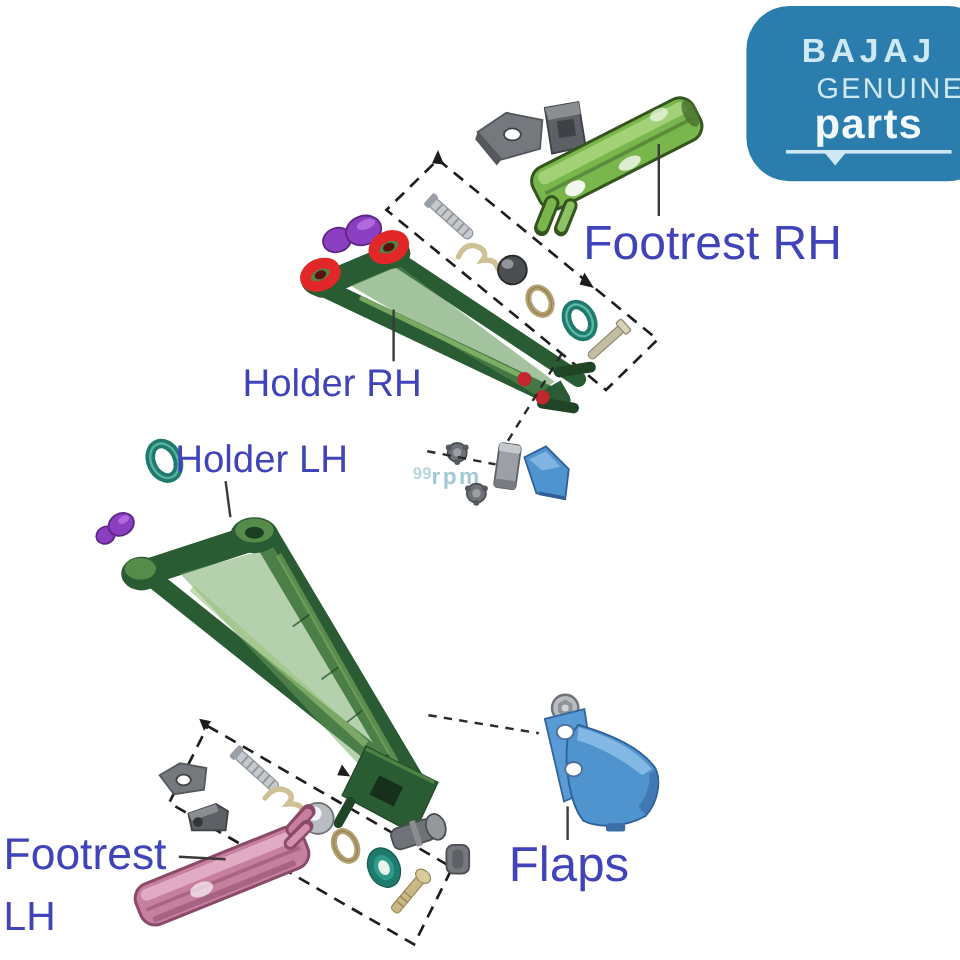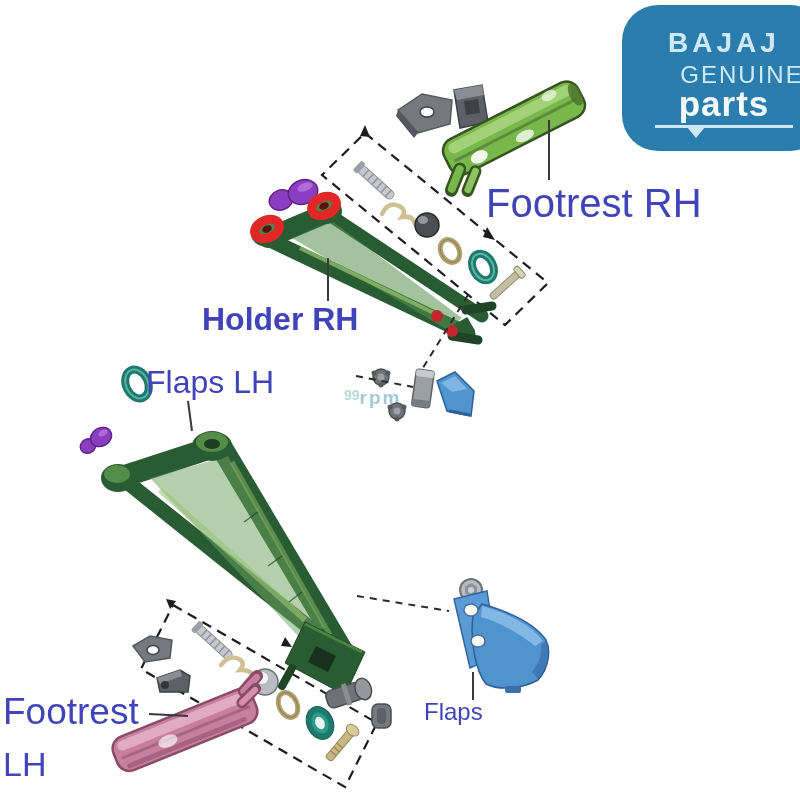--- a/index.html
+++ b/index.html
@@ -4,25 +4,25 @@
 <style>
   html,body{margin:0;padding:0;background:#fff;}
   .stage{position:relative;width:800px;height:800px;background:#fff;overflow:hidden;
          font-family:"Liberation Sans", sans-serif;}
   .watermark{position:absolute;left:344px;top:387px;z-index:0;font-weight:bold;
              font-size:19px;letter-spacing:2px;color:#9ec7d2;opacity:.95;}
   .watermark .wm-sup{font-size:14px;position:relative;top:-4px;color:#b5d4dc;letter-spacing:0;}
   svg.diagram{position:absolute;left:0;top:0;z-index:1;}
   .lbl{position:absolute;z-index:2;color:#4144b8;line-height:1;white-space:nowrap;}
   .lbl-footrest-rh{left:486px;top:183px;font-size:40px;}
-  .lbl-holder-rh{left:202px;top:303px;font-size:32px;font-weight:bold;}
+  .lbl-holder-rh{left:202px;top:303px;font-size:32px;}
   .lbl-holder-lh{left:146px;top:366px;font-size:32px;}
   .lbl-footrest-lh1{left:3px;top:693px;font-size:37px;}
   .lbl-footrest-lh2{left:3px;top:747px;font-size:34px;}
-  .lbl-flaps{left:424px;top:700px;font-size:24px;}
+  .lbl-flaps{left:424px;top:700px;font-size:41px;}
   .logo{position:absolute;left:622px;top:5px;width:204px;height:146px;z-index:3;
         background:#2b7dad;border-radius:36px;display:flex;flex-direction:column;
         align-items:center;justify-content:center;}
   .logo .brand{color:#cfe9f4;font-weight:bold;font-size:28px;letter-spacing:4px;margin-top:4px;}
   .logo .genuine{color:#cfe9f4;font-size:24px;letter-spacing:2px;margin-top:2px;margin-left:36px;}
   .logo .parts{color:#f2fafd;font-weight:bold;font-size:35px;letter-spacing:1px;margin-top:-5px;}
   .logo .rule{position:relative;width:138px;height:3px;background:#cfe9f4;margin-top:1px;margin-bottom:6px;}
   .logo .rule .tri{position:absolute;left:32px;top:2px;width:0;height:0;
         border-left:9px solid transparent;border-right:9px solid transparent;
         border-top:11px solid #cfe9f4;}
@@ -283,21 +283,21 @@
     </g>
     <g stroke="#2a2a2a" stroke-width="2" stroke-dasharray="7 6" fill="none">
       <line x1="468" y1="295" x2="421" y2="371"></line>
       <line x1="356" y1="376" x2="413" y2="387"></line>
       <line x1="357" y1="596" x2="449" y2="611"></line>
     </g>
   </svg>
 
   <div class="lbl lbl-footrest-rh">Footrest RH</div>
   <div class="lbl lbl-holder-rh">Holder RH</div>
-  <div class="lbl lbl-holder-lh">Flaps LH</div>
+  <div class="lbl lbl-holder-lh">Holder LH</div>
   <div class="lbl lbl-footrest-lh1">Footrest</div>
   <div class="lbl lbl-footrest-lh2">LH</div>
   <div class="lbl lbl-flaps">Flaps</div>
 
   <div class="logo">
     <div class="brand">BAJAJ</div>
     <div class="genuine">GENUINE</div>
     <div class="parts">parts</div>
     <div class="rule">
       <div class="tri"></div>

